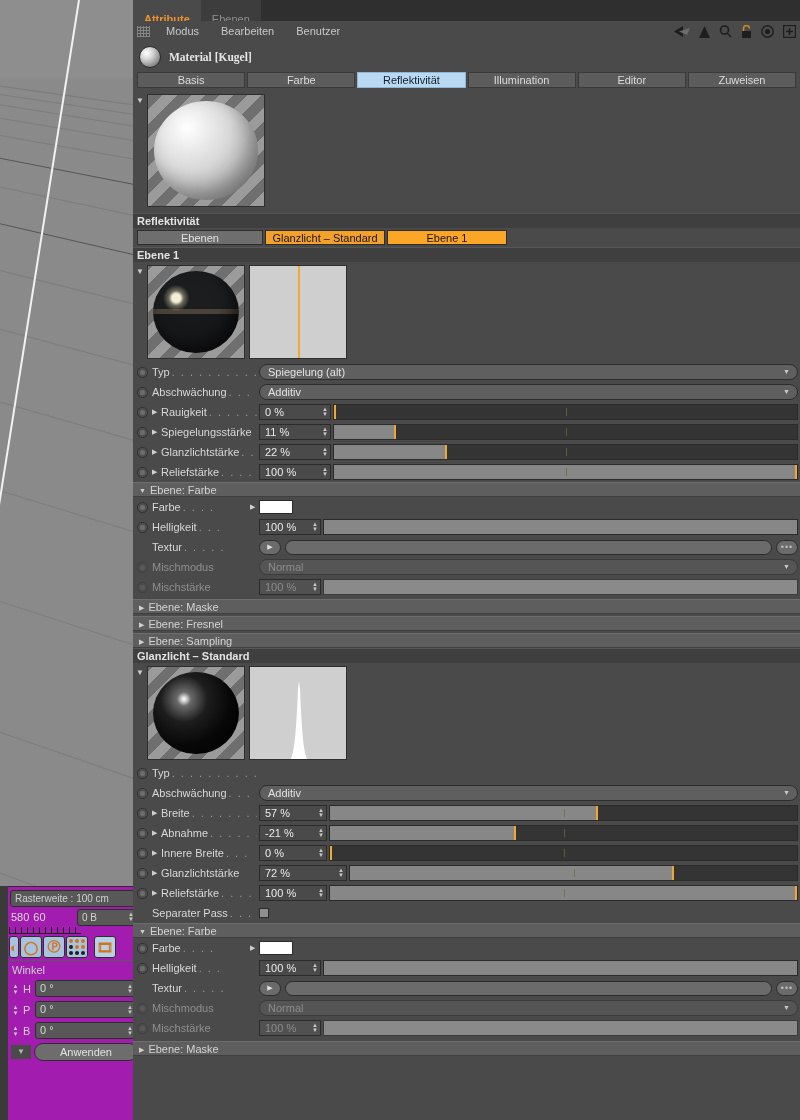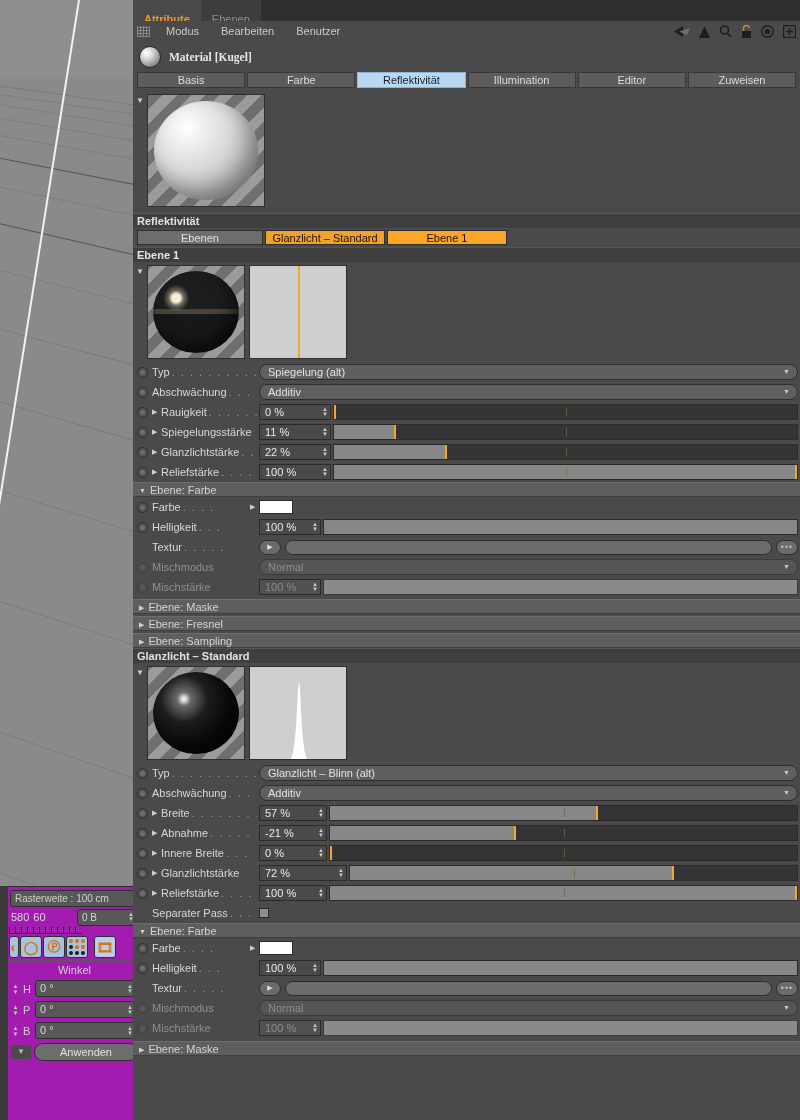--- a/index.html
+++ b/index.html
@@ -47,21 +47,21 @@
   .ibtn {
     width:22px; height:22px; border:1px solid #2e2e2e; border-radius:3px;
     background:#a8c3e0; display:flex; align-items:center; justify-content:center;
     color:#d4741a; font-weight:bold; font-size:13px; position:relative;
   }
   .ibtn.film { background:#b9cfe8; margin-left:5px; }
   .dots { display:grid; grid-template-columns:repeat(3,4px); grid-template-rows:repeat(3,4px); gap:2px;}
   .dots i { display:block; width:4px; height:4px; border-radius:50%; background:#d4741a;}
   .dots i.blk { background:#1e1e1e; }
   .winkelhdr {
-    text-align:center; font-size:11px; color:#cfcfcf; padding:3px 12px 2px;
+    text-align:left; font-size:11px; color:#cfcfcf; padding:3px 4px 2px;
     border-top:1px solid #5a5a5a;
   }
   .wrow { display:flex; align-items:center; gap:3px; height:21px; padding:0 3px; }
   .spin { width:9px; height:15px; display:flex; flex-direction:column; justify-content:center;
           align-items:center; color:#c9c9c9; font-size:6px; line-height:6px; flex:0 0 auto;}
   .wlabel { width:9px; color:#d0d0d0; font-size:11px; }
   .wfield {
     flex:1; background:#585858; border:1px solid #2e2e2e; border-radius:3px;
     height:17px; line-height:15px; padding:0 4px; display:flex; align-items:center;
     justify-content:space-between; color:#d8d8d8; font-size:11px;
@@ -596,24 +596,20 @@
       </svg>
     </div>
   </div>
 
   <div class="prow">
     <span class="labelbox">
       <span class="radio"></span>
       <span class="plabel">Typ</span>
       <span class="dots-fill">. . . . . . . . . . . . .</span>
     </span>
-    <span class="combo">
-      <span>Glanzlicht – Blinn (alt)</span>
-        <span class="car">▼</span>
-    </span>
   </div>
 
   <div class="prow">
     <span class="labelbox">
       <span class="radio"></span>
       <span class="plabel">Abschwächung</span>
       <span class="dots-fill">. . .</span>
     </span>
     <span class="combo">
       <span>Additiv</span>

